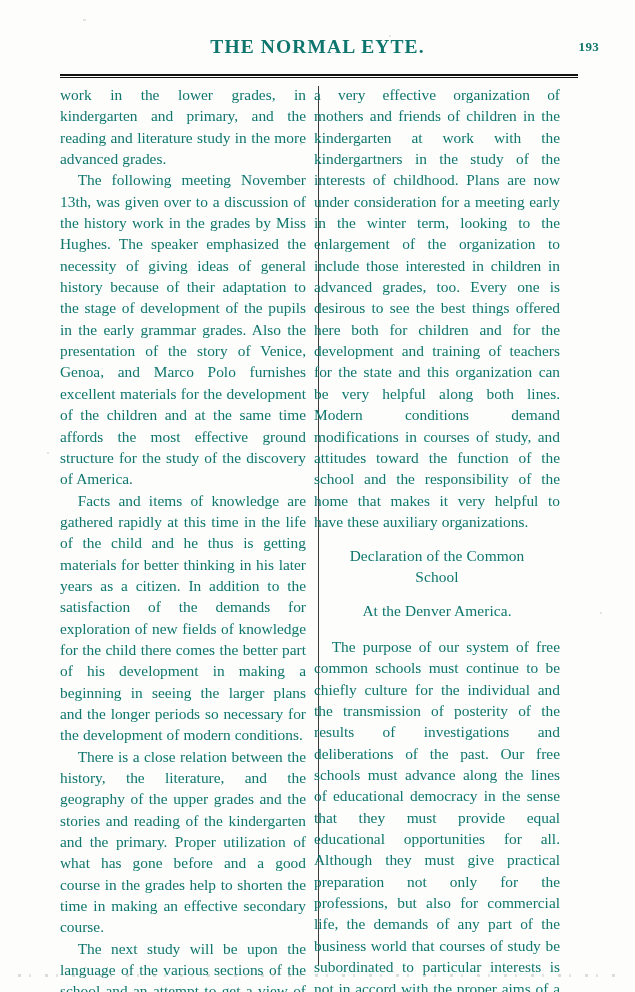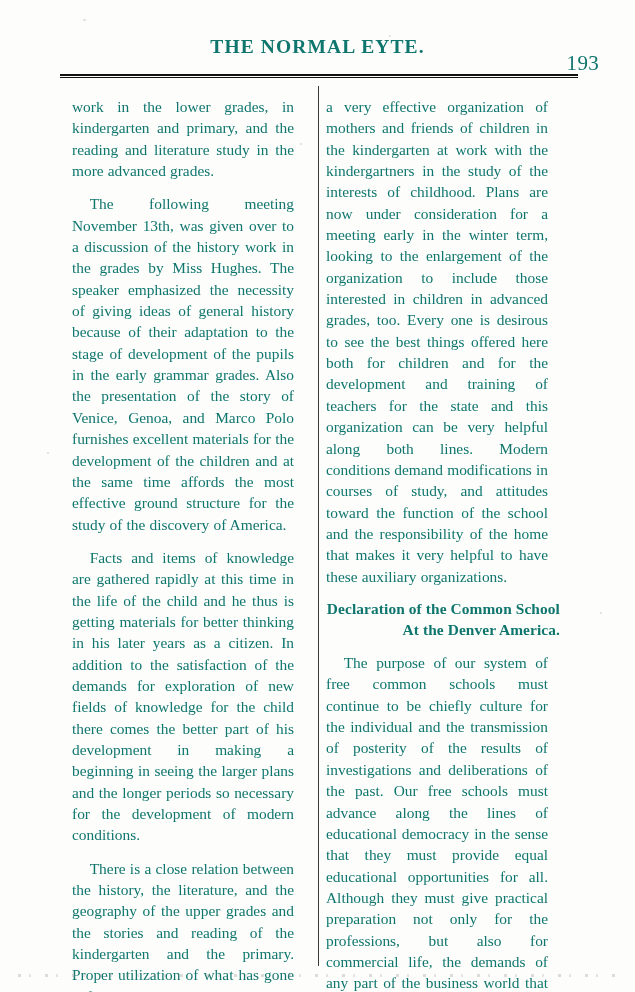--- a/index.html
+++ b/index.html
@@ -32,23 +32,23 @@
     width: 100%;
     text-align: center;
     font-size: 19.5px;
     font-weight: bold;
     letter-spacing: 1.1px;
     white-space: nowrap;
   }
   .masthead-folio {
     position: absolute;
     right: -21px;
-    top: 15px;
-    font-size: 21px;
-    font-weight: normal;
+    top: 3px;
+    font-size: 13px;
+    font-weight: bold;
     letter-spacing: 0.3px;
   }
 
   
   .head-rule {
     position: absolute;
     left: 60px;
     top: 74px;
     width: 518px;
     height: 4px;
@@ -81,37 +81,37 @@
   .col-rule {
     position: absolute;
     left: 258px;
     top: 2px;
     width: 1px;
     height: 880px;
     background: #3a3a3a;
   }
 
   p.para {
-    margin: 12px;
+    margin: 0;
     font-size: 15.4px;
     line-height: 21.35px;
     text-align: justify;
     text-justify: inter-word;
     text-indent: 1.15em;
     hyphens: none;
     word-spacing: 0.02em;
   }
   p.para.noindent { text-indent: 0; }
 
   h2.subhead {
-    margin: 0;
+    margin: 14px;
     font-size: 15.4px;
     line-height: 21.35px;
-    font-weight: bold;
-    text-align: right;
+    font-weight: normal;
+    text-align: center;
     letter-spacing: 0.1px;
   }
   h2.subhead.tight { line-height: 20.6px; }
 
   .short-rule {
     width: 93px;
     height: 1.6px;
     background: #1a1a1a;
     margin: 13px auto 11px auto;
   }

